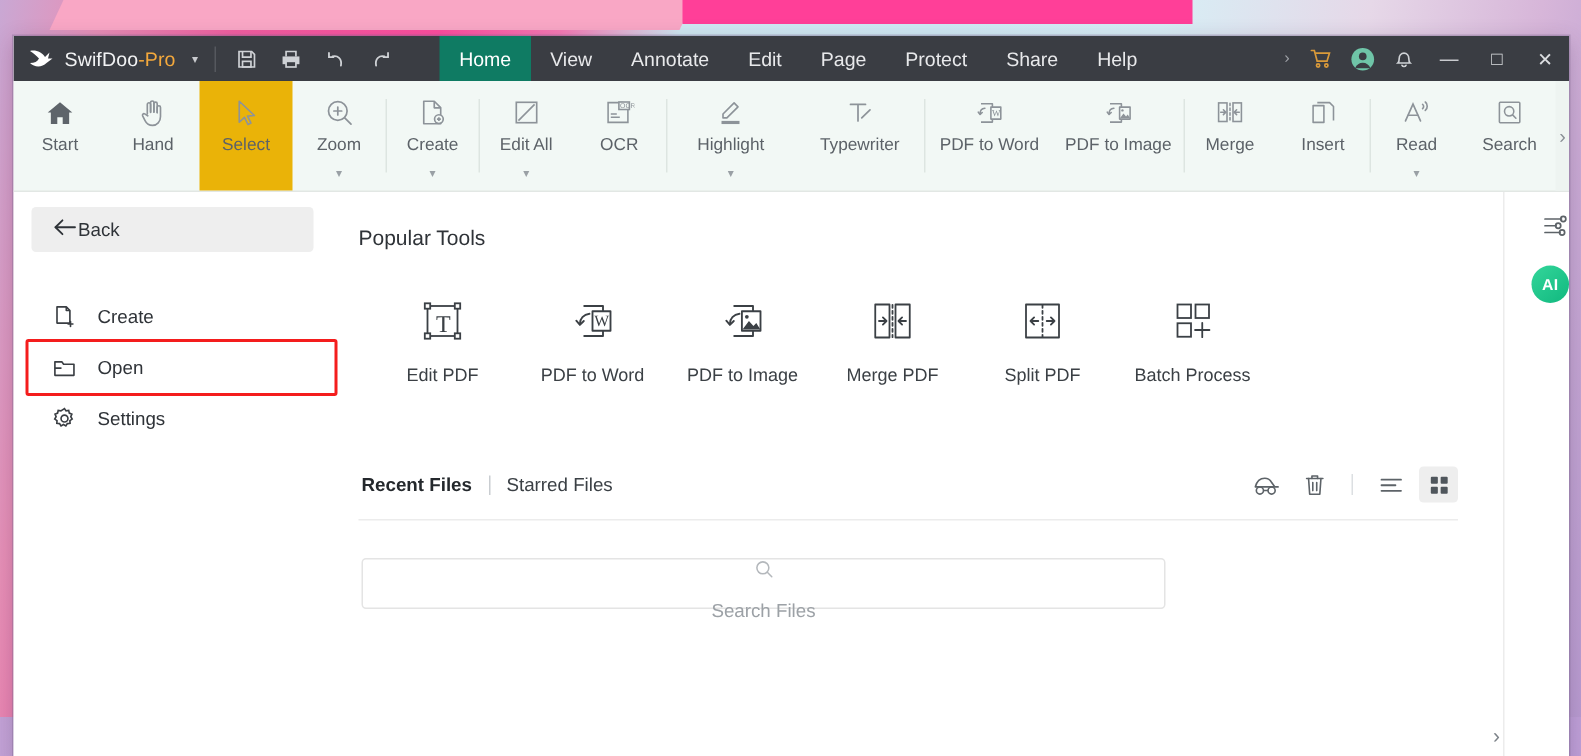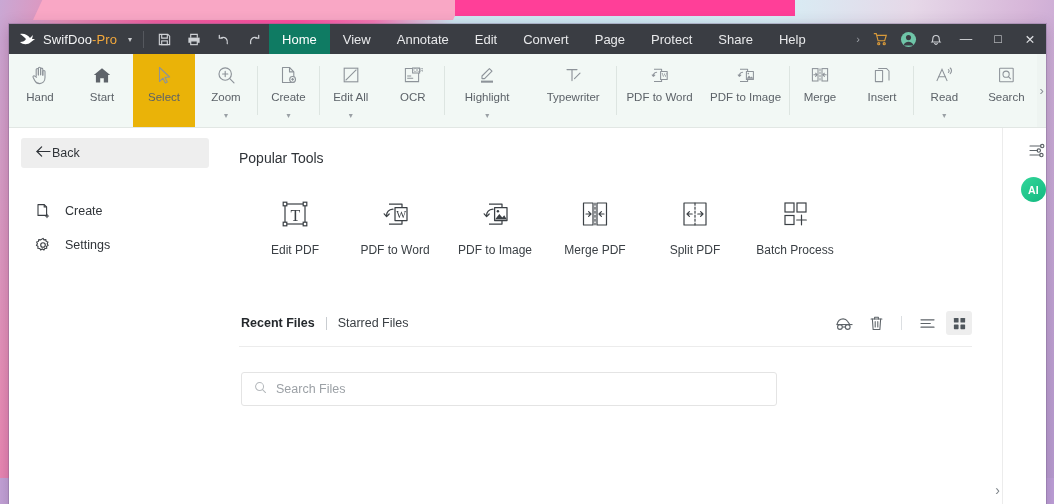--- a/index.html
+++ b/index.html
@@ -44,21 +44,21 @@
   .brand { display: flex; align-items: center; gap: 7px; padding: 0 6px 0 10px; }
   .brand-logo svg { display:block; }
   .brand-name { font-size: 13px; color:#f2f3f4; letter-spacing:.1px; }
   .brand-name .pro { color: #f4a93c; }
   .brand-caret { color:#c9cbcf; font-size:8px; margin-left:4px; }
   .tb-sep { width:1px; height:17px; background:#55585e; margin: 0 5px; }
   .tb-icon {
     width: 30px; height: 30px; display:flex; align-items:center; justify-content:center;
     color:#d4d6d9;
   }
-  .menus { display:flex; align-items:center; margin-left: 0; height:30px; }
+  .menus { display:flex; align-items:center; margin-left: 24px; height:30px; }
   .menu-item {
     height: 30px; padding: 0 13px; display:flex; align-items:center;
     font-size: 13px; color:#e8e9eb; white-space:nowrap;
   }
   .menu-item.active { background:#0f7b63; color:#ffffff; }
   .tb-right { margin-left:auto; display:flex; align-items:center; height:30px; }
   .chev-more { width:16px; display:flex; align-items:center; justify-content:center;
     color:#9ea1a7; font-size:11px; }
   .tb-act { width:28px; height:30px; display:flex; align-items:center; justify-content:center; }
   .win-btn { width:32px; height:30px; display:flex; align-items:center; justify-content:center;
@@ -160,20 +160,21 @@
   .rf-ic.sel { background:#eeeeee; }
   .rf-vsep { width:1px; height:14px; background:#dcdfe2; margin:0 6px; }
 
   .rf-rule { margin-top: 11px; height:1px; background:#ececec; }
 
   .searchbox {
     margin-top: 25px; margin-left: 2px;
     width: 536px; height: 34px; border:1px solid #e4e4e4; border-radius:3px;
     display:flex; align-items:center; gap:9px; padding: 0 12px;
     background:#fff;
+    flex-direction:column;
   }
   .searchbox .sph { color:#9ca1a6; font-size:12.5px; }
 
   .main-next {
     position:absolute; right: 2px; bottom: 14px; color:#7d8389; font-size:14px;
   }
 
   
   .rightrail {
     width: 44px; flex:0 0 44px; border-left:1px solid #ececec;
@@ -237,21 +238,20 @@
         <path d="M4.5 12.5c-1-5 2.5-7.5 6-6.5"></path>
           <path d="M13 3.5v3H9.8"></path>
       </svg>
     </div>
 
     <div class="menus">
       <div class="menu-item active">Home</div>
       <div class="menu-item">View</div>
       <div class="menu-item">Annotate</div>
       <div class="menu-item">Edit</div>
-      <div class="menu-item">Convert</div>
       <div class="menu-item">Page</div>
       <div class="menu-item">Protect</div>
       <div class="menu-item">Share</div>
       <div class="menu-item">Help</div>
     </div>
 
     <div class="tb-right">
       <div class="chev-more">›</div>
       <div class="tb-act">
         <svg width="17" height="16" viewBox="0 0 18 18" fill="none" stroke="#d99a3a" stroke-width="1.3" stroke-linecap="round">
@@ -277,36 +277,36 @@
       <div class="win-btn">□</div>
       <div class="win-btn close">✕</div>
     </div>
   </div>
 
   <div class="ribbon">
 
     <div class="rgroup">
       <div class="rbtn">
         <span class="ic">
+          <svg width="20" height="19" viewBox="0 0 20 19" fill="#5e646a">
+            <path d="M10 2.2 1.8 9h2.1v7.6h4.3v-4.4h3.6v4.4h4.3V9h2.1z"></path>
+          </svg>
+        </span>
+        <span class="lbl">Start</span>
+      </div>
+      <div class="rbtn">
+        <span class="ic">
           <svg width="20" height="21" viewBox="0 0 20 21" fill="none" stroke="#8d9399" stroke-width="1.1" stroke-linecap="round">
             <path d="M6.2 11V4.6a1.1 1.1 0 0 1 2.2 0V10"></path>
             <path d="M8.4 9.6V3.4a1.1 1.1 0 0 1 2.2 0v6.2"></path>
             <path d="M10.6 9.8V4.2a1.1 1.1 0 0 1 2.2 0v5.8"></path>
             <path d="M12.8 10.2V6.6a1.1 1.1 0 0 1 2.2 0v6c0 3.6-2.3 6-5.3 6-2.6 0-4-1.2-5-3.2l-1.6-3.2c-.4-.9.5-1.8 1.4-1.3l2 1.3"></path>
           </svg>
         </span>
         <span class="lbl">Hand</span>
-      </div>
-      <div class="rbtn">
-        <span class="ic">
-          <svg width="20" height="19" viewBox="0 0 20 19" fill="#5e646a">
-            <path d="M10 2.2 1.8 9h2.1v7.6h4.3v-4.4h3.6v4.4h4.3V9h2.1z"></path>
-          </svg>
-        </span>
-        <span class="lbl">Start</span>
       </div>
       <div class="rbtn sel">
         <span class="ic">
           <svg width="18" height="21" viewBox="0 0 18 21" fill="none" stroke="#8d9399" stroke-width="1.1" stroke-linejoin="round">
             <path d="M4.5 2.5 4.5 16.5 8 13.2 10.3 18 12.3 17 10 12.4 14.6 12z"></path>
           </svg>
         </span>
         <span class="lbl">Select</span>
       </div>
       <div class="rbtn">
@@ -493,20 +493,29 @@
           <span class="nic">
             <svg width="15" height="16" viewBox="0 0 15 16" fill="none" stroke="#3a3e43" stroke-width="1.1" stroke-linejoin="round">
               <path d="M2 1.6h6.2L10.6 4v8.4H2z"></path>
                 <path d="M8.2 1.6V4h2.4"></path>
               <path d="M11 11.4v3.2M9.4 13h3.2" stroke-linecap="round"></path>
             </svg>
           </span>
           <span>Create</span>
         </div>
 
+        <div class="nav-item highlight">
+          <span class="nic">
+            <svg width="16" height="14" viewBox="0 0 16 14" fill="none" stroke="#3a3e43" stroke-width="1.1" stroke-linejoin="round">
+              <path d="M1.6 3.2h4.6l1.2 1.6h6.9v7.4H1.6z"></path>
+                <path d="M1.6 7.4h4.4"></path>
+            </svg>
+          </span>
+          <span>Open</span>
+        </div>
 
         <div class="nav-item">
           <span class="nic">
             <svg width="16" height="16" viewBox="0 0 16 16" fill="none" stroke="#3a3e43" stroke-width="1.1">
               <circle cx="8" cy="8" r="2.3"></circle>
               <path d="M8 1.4l1 1.5 1.8-.3.4 1.8 1.7.7-.7 1.7.9 1.6-1.5 1 .1 1.8-1.8.2-1 1.5-1.6-.9-1.6.9-1-1.5-1.8-.2.1-1.8-1.5-1 .9-1.6-.7-1.7 1.7-.7.4-1.8 1.8.3z"></path>
             </svg>
           </span>
           <span>Settings</span>
         </div>

